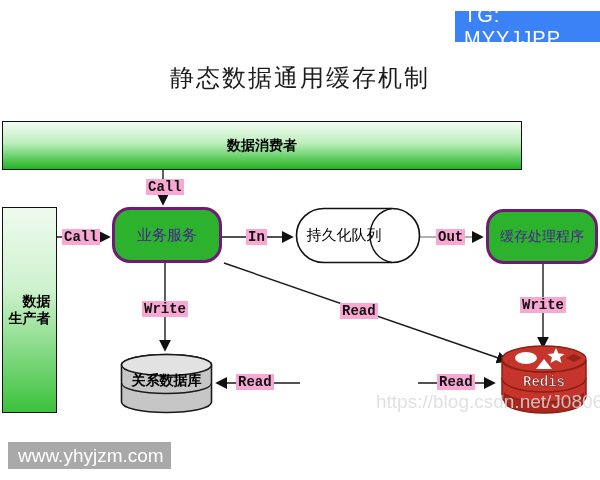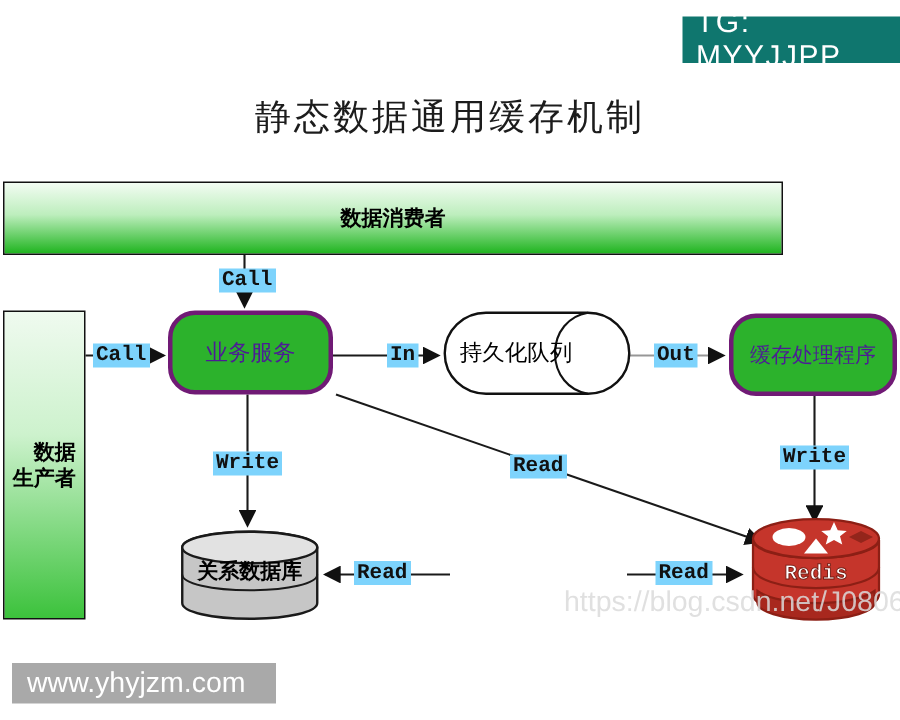--- a/index.html
+++ b/index.html
@@ -5,26 +5,26 @@
   * { margin:0; padding:0; box-sizing:border-box; }
   html,body { background:#fff; }
   #stage {
     position:relative; width:600px; height:480px; background:#ffffff;
     overflow:hidden; font-family:"Liberation Sans", sans-serif;
   }
   .abs { position:absolute; }
 
   
   .gray-badge {
-    background:#0f766e; color:#ffffff;
+    background:#3b82f6; color:#ffffff;
     font-family:"Liberation Sans", sans-serif;
     display:flex; align-items:center;
   }
   #tg-badge { left:455px; top:11px; width:145px; height:31px; font-size:20px; padding-left:9px; letter-spacing:1px; }
-  #site-badge { left:8px; top:442px; width:176px; height:27px; font-size:19px; padding-left:10px; background:#a9a9a9; }
+  #site-badge { left:8px; top:442px; width:163px; height:27px; font-size:19px; padding-left:10px; background:#a9a9a9; }
   #csdn-watermark {
     left:376px; top:391px; width:240px; white-space:nowrap;
     font-size:19px; color:rgba(218,218,218,0.85); z-index:30;
     font-family:"Liberation Sans", sans-serif;
   }
 
   
   #page-title {
     left:0; top:62px; width:600px; text-align:center;
     font-size:24px; font-weight:400; color:#1c1c1c; letter-spacing:2px;
@@ -59,27 +59,27 @@
 
   #node-database { left:120px; top:353px; width:93px; height:61px; z-index:4; }
   #database-label { left:120px; top:372px; width:93px; text-align:center;
     color:#000; font-weight:bold; font-size:14px; z-index:6; }
 
   #redis-icon { left:498px; top:344px; width:92px; height:84px; z-index:5; }
 
   
   #edge-layer { left:0; top:0; width:600px; height:480px; z-index:3; }
   .edge-label {
-    position:absolute; z-index:10; background:#7dd3fc; padding:0 2px;
+    position:absolute; z-index:10; background:#f9a8d4; padding:0 2px;
     font-family:"Liberation Mono", monospace; font-weight:bold;
     font-size:14px; color:#111; line-height:16px;
   }
   #lbl-call-top { left:146px; top:179px; }
   #lbl-call-left { left:62px; top:229px; }
-  #lbl-in { left:258px; top:229px;font-family:Liberation Mono, monospace; }
+  #lbl-in { left:246px; top:229px;font-family:Liberation Mono, monospace; }
   #lbl-out { left:436px; top:229px; }
   #lbl-write-db { left:142px; top:301px; }
   #lbl-write-cache { left:520px; top:297px; }
   #lbl-read-diag { left:340px; top:303px; }
   #lbl-read-db { left:236px; top:374px; }
   #lbl-read-redis { left:437px; top:374px; }
 </style>
 </head>
 <body>
 

